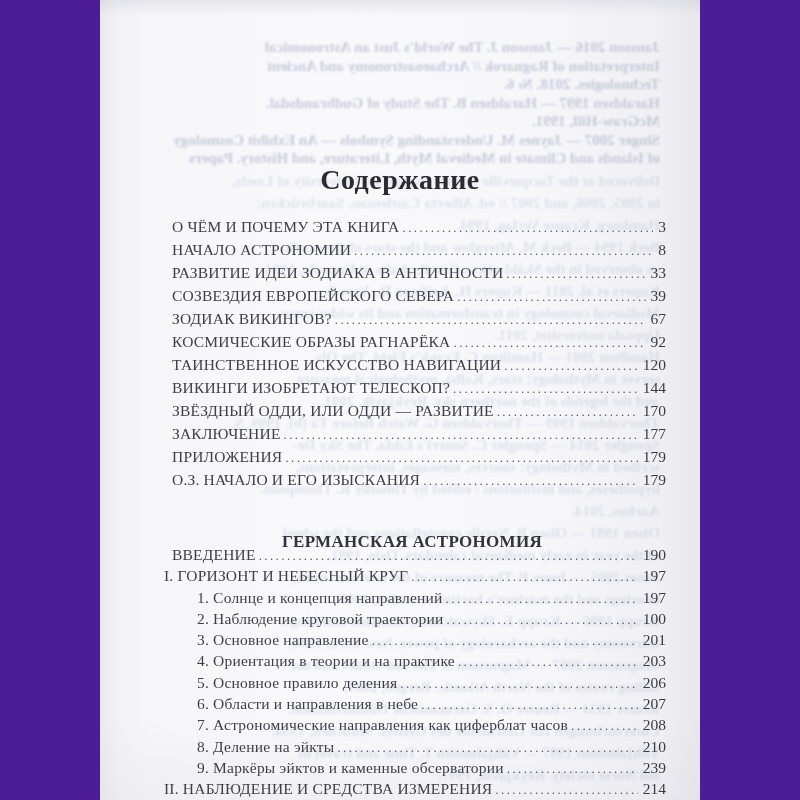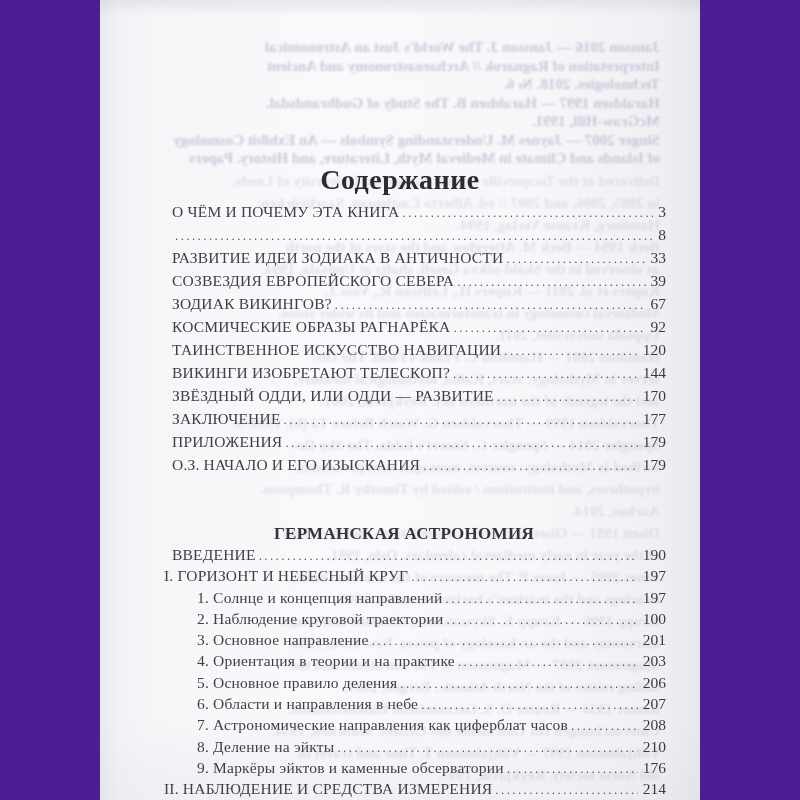--- a/index.html
+++ b/index.html
@@ -16,24 +16,24 @@
   .ghost{position:absolute;left:0;width:600px;transform:scaleX(-1);color:#a9aec6;
          filter:blur(1.1px);font-size:15px;font-weight:bold;}
   .ghost p{margin:0;padding:0 36px 0 40px;white-space:nowrap;overflow:hidden;}
   .ghost-top{top:38px;line-height:18.5px;opacity:0.62;}
   .ghost-rest{top:170px;line-height:22px;opacity:0.30;}
   
   .content{position:absolute;left:0;top:0;width:600px;height:800px;color:#3e3e45;
            filter:blur(0.35px);}
   .title{position:absolute;top:164px;left:0;width:600px;margin:0;text-align:center;
          font-size:28px;font-weight:bold;color:#2b2b31;letter-spacing:0.5px;}
-  .sec{position:absolute;top:520px;left:0;width:600px;margin:4px;text-align:center;
+  .sec{position:absolute;top:520px;left:0;width:600px;margin:12px;text-align:center;
        font-size:17px;font-weight:bold;color:#33333a;letter-spacing:0.3px;}
   .list{position:absolute;left:72px;width:494px;}
-  .list.main{top:203px;}
+  .list.main{top:218px;}
   .list.german{top:546px;}
   .row{display:flex;align-items:baseline;}
   .main .row{height:23px;}
   .german .row{height:21.3px;}
   .row .label{white-space:nowrap;font-size:15.5px;letter-spacing:0.2px;}
   .row.sub{padding-left:25px;}
   .row.roman{margin-left:-8px;}
   .dots{flex:1;overflow:hidden;white-space:nowrap;color:#56565e;font-size:13px;
         letter-spacing:2.4px;margin:0 5px 0 3px;}
   .dots::after{content:"............................................................................................................................................................";}
@@ -85,20 +85,21 @@
       </div>
     <div class="content">
       <h1 class="title">Содержание</h1>
       <div class="list main" id="main-list">
           <div class="row">
             <span class="label">О ЧЁМ И ПОЧЕМУ ЭТА КНИГА</span>
             <span class="dots"></span>
             <span class="pg">3</span>
           </div>
           <div class="row">
+            <span class="label">НАЧАЛО АСТРОНОМИИ</span>
             <span class="dots"></span>
             <span class="pg">8</span>
           </div>
           <div class="row">
             <span class="label">РАЗВИТИЕ ИДЕИ ЗОДИАКА В АНТИЧНОСТИ</span>
             <span class="dots"></span>
             <span class="pg">33</span>
           </div>
           <div class="row">
             <span class="label">СОЗВЕЗДИЯ ЕВРОПЕЙСКОГО СЕВЕРА</span>
@@ -194,21 +195,21 @@
             <span class="pg">208</span>
           </div>
           <div class="row sub">
             <span class="label">8. Деление на эйкты</span>
             <span class="dots"></span>
             <span class="pg">210</span>
           </div>
           <div class="row sub">
             <span class="label">9. Маркёры эйктов и каменные обсерватории</span>
             <span class="dots"></span>
-            <span class="pg">176</span>
+            <span class="pg">239</span>
           </div>
           <div class="row roman">
             <span class="label">II. НАБЛЮДЕНИЕ И СРЕДСТВА ИЗМЕРЕНИЯ</span>
             <span class="dots"></span>
             <span class="pg">214</span>
           </div>
         </div>
     </div>
   </div>
 </div>

